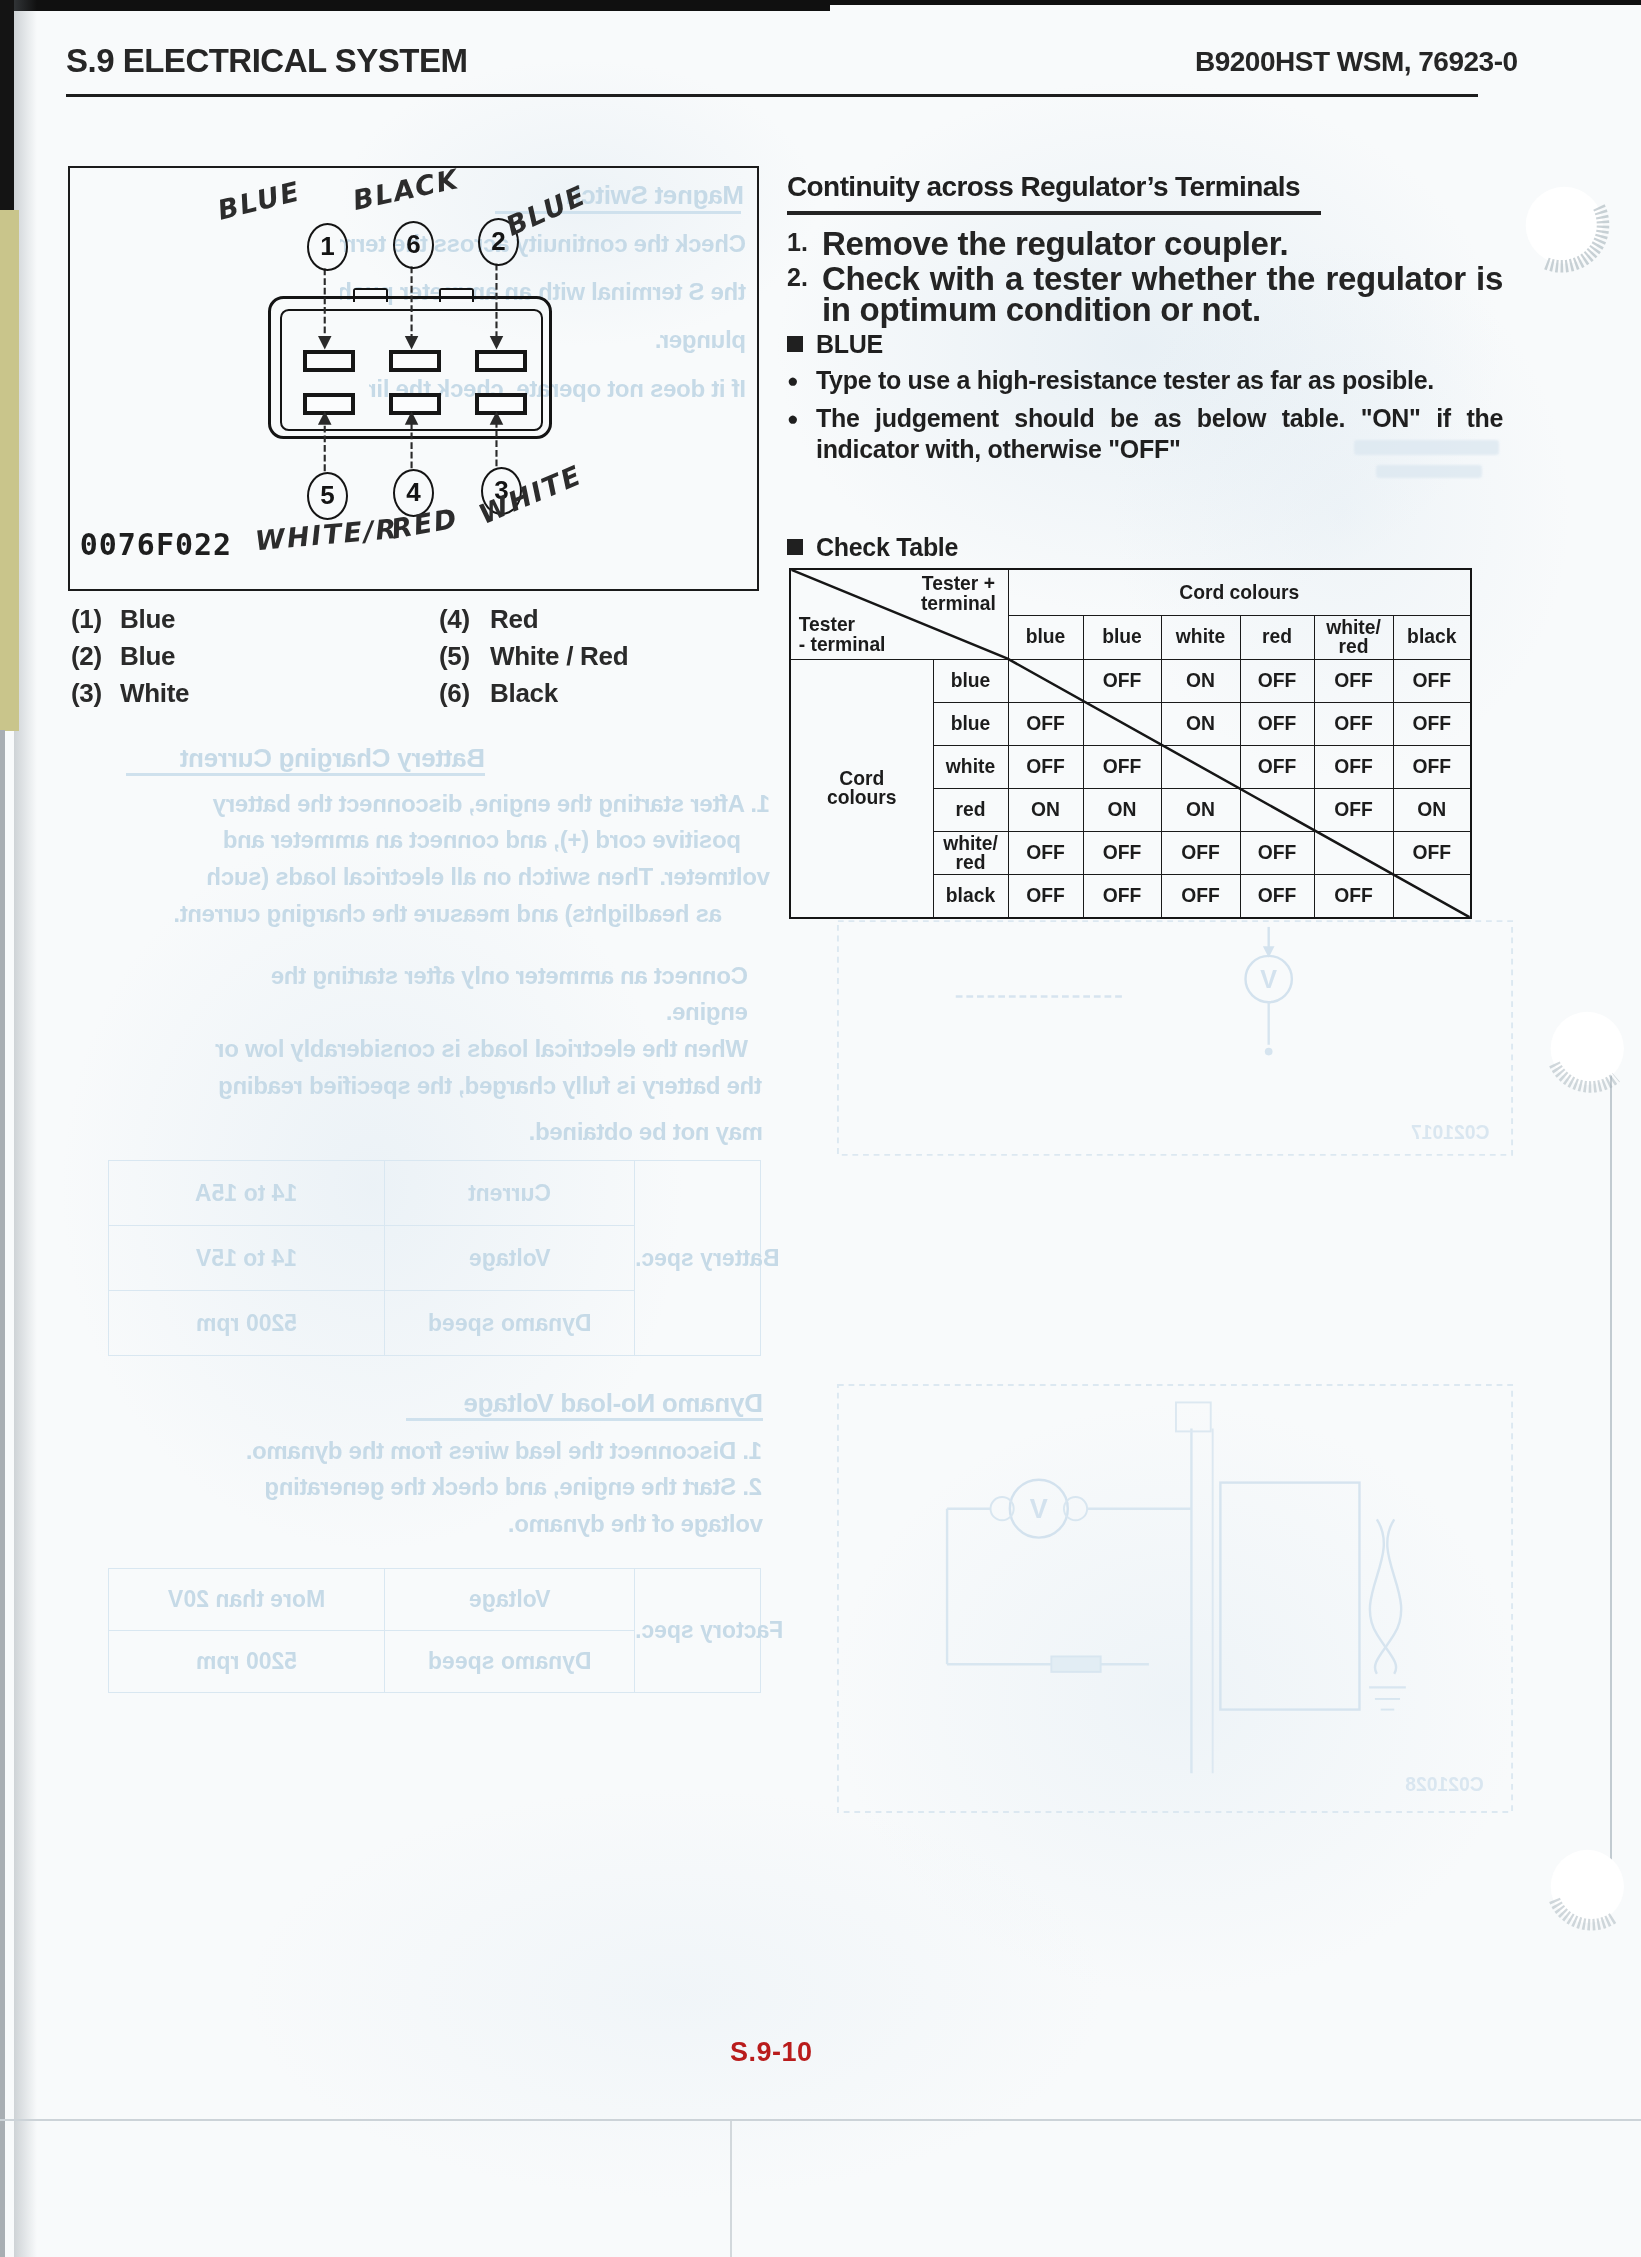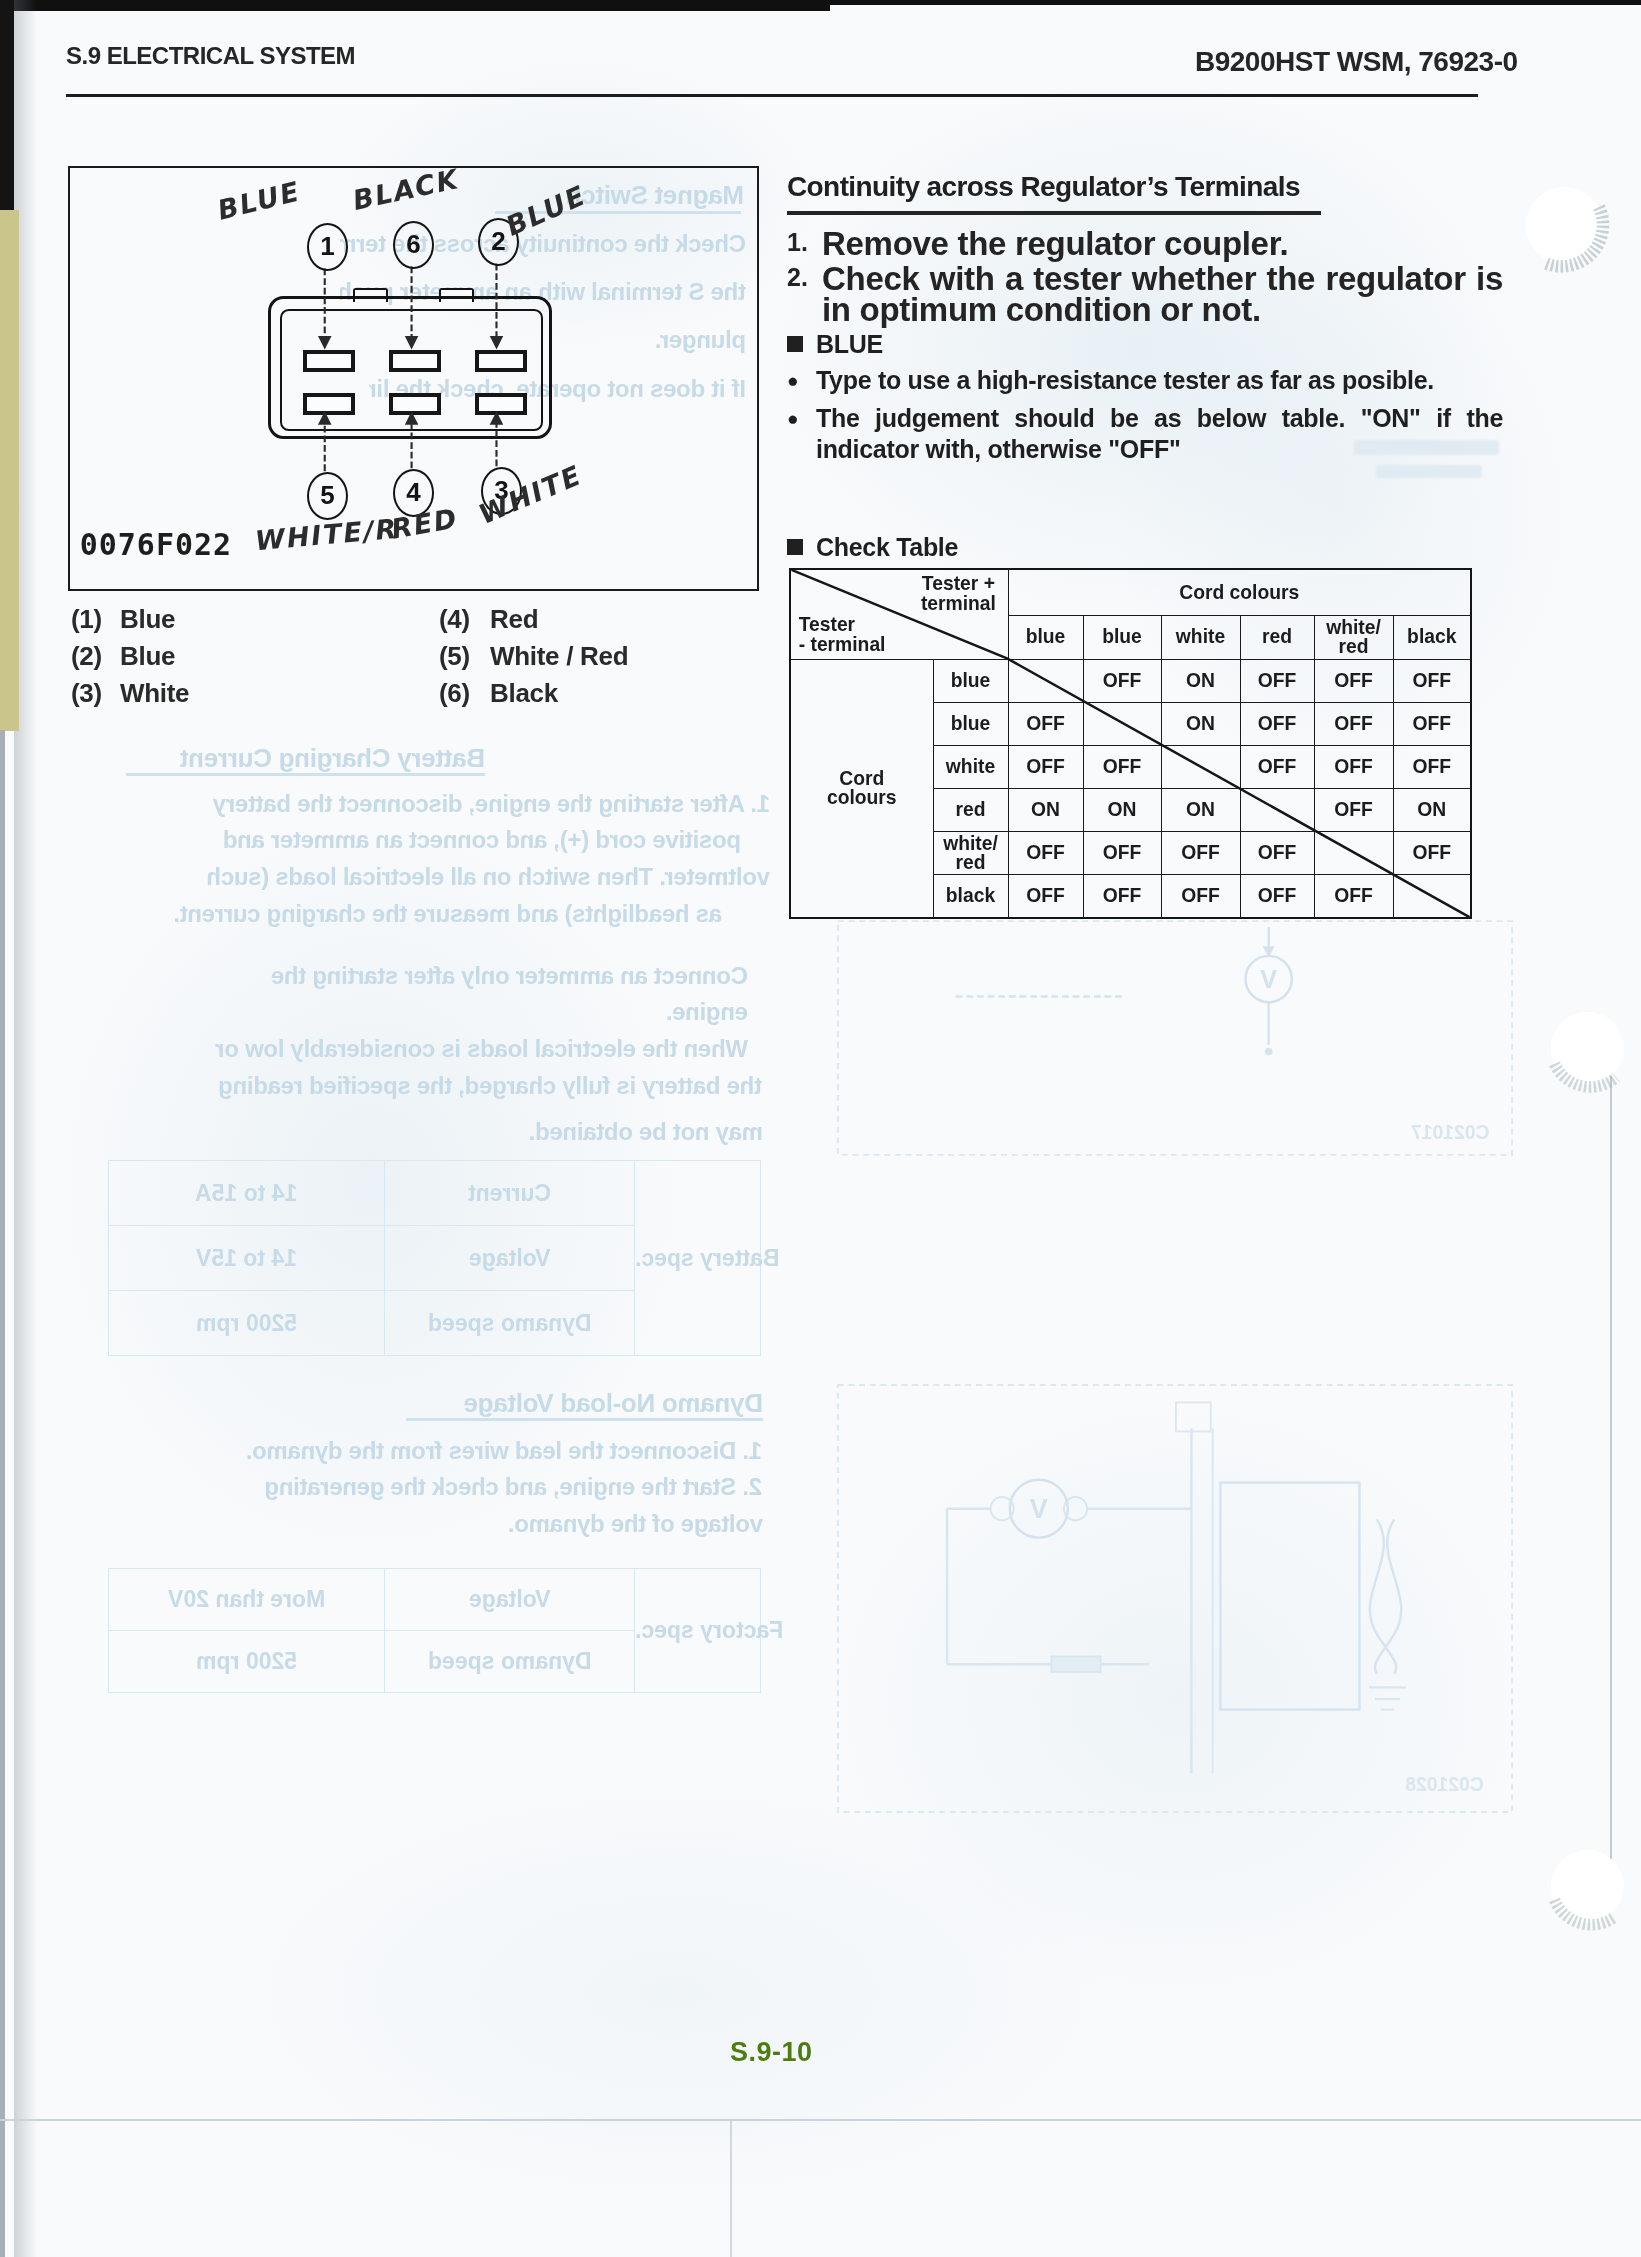--- a/index.html
+++ b/index.html
@@ -56,21 +56,21 @@
   .ghost, .ghost-td span{color:#c6dae7;}
   .ghost{font-weight:700;transform:scaleX(-1);filter:blur(0.6px);white-space:nowrap;overflow:hidden;}
   .ghost-head{font-size:26px;letter-spacing:-0.3px;}
   .ghost-line{font-size:24px;letter-spacing:-0.3px;}
   .ghost-rule{background:#cfe1ed;filter:blur(0.5px);}
   table.ghost-tbl{border-collapse:collapse;table-layout:fixed;}
   table.ghost-tbl td{border:1.9px solid #d9e7f1;text-align:center;vertical-align:middle;padding:0;}
   .ghost-td span{display:inline-block;transform:scaleX(-1);font-size:23px;font-weight:700;filter:blur(0.6px);white-space:nowrap;}
   .smudge{background:#dbe7f0;opacity:.75;border-radius:2.9px;filter:blur(1px);}
 
-  .pagenum{font-size:27px;font-weight:700;color:#4d7c0f;letter-spacing:0.5px;}
+  .pagenum{font-size:27px;font-weight:700;color:#b91c1c;letter-spacing:0.5px;}
 </style>
 </head>
 <body>
 
 <div class="abs mottle" style="left:772px;top:77px;width:734px;height:541px;background:radial-gradient(ellipse at center,rgba(203,221,234,0.35),transparent 70%);"></div>
 <div class="abs mottle" style="left:58px;top:821px;width:628px;height:734px;background:radial-gradient(ellipse at center,rgba(206,223,236,0.30),transparent 70%);"></div>
 <div class="abs mottle" style="left:830px;top:1400px;width:695px;height:599px;background:radial-gradient(ellipse at center,rgba(208,225,237,0.26),transparent 70%);"></div>
 <div class="abs mottle" style="left:241px;top:1786px;width:869px;height:415px;background:radial-gradient(ellipse at center,rgba(210,226,238,0.20),transparent 70%);"></div>
 <div class="abs mottle" style="left:1110px;top:241px;width:463px;height:541px;background:radial-gradient(ellipse at center,rgba(205,222,235,0.22),transparent 70%);"></div>
 <div class="abs mottle" style="left:338px;top:58px;width:483px;height:290px;background:radial-gradient(ellipse at center,rgba(205,222,235,0.25),transparent 70%);"></div>
@@ -91,21 +91,21 @@
 </svg>
 <svg class="punch" style="left:1541px;top:1008px;" width="106" height="106" viewBox="0 0 110 110">
   <circle cx="48" cy="42" r="38" fill="#ffffff"></circle>
   <path d="M 14 58 A 41 41 0 0 0 78 72" fill="none" stroke="#a4b1b9" stroke-width="12" stroke-dasharray="2.5 2.5" opacity="0.5"></path>
 </svg>
 <svg class="punch" style="left:1543px;top:1846px;" width="106" height="106" viewBox="0 0 110 110">
   <circle cx="46" cy="42" r="38" fill="#ffffff"></circle>
   <path d="M 12 56 A 41 41 0 0 0 74 74" fill="none" stroke="#a4b1b9" stroke-width="12" stroke-dasharray="2.5 2.5" opacity="0.5"></path>
 </svg>
 
-<div class="abs hdr" style="left:66px;top:42px;font-size:24px;text-align:center;">S.9  ELECTRICAL SYSTEM</div>
+<div class="abs hdr" style="left:66px;top:42px;font-size:33px;text-align:center;">S.9  ELECTRICAL SYSTEM</div>
 <div class="abs hdr" style="left:1195px;top:46px;font-size:28px;">B9200HST  WSM, 76923-0</div>
 <div class="abs hdr-rule" style="left:66px;top:94px;width:1412px;height:2.9px;"></div>
 
 <div class="abs figure-box" style="left:68px;top:166px;width:687px;height:421px;">
 
   <div class="abs ghost ghost-head" style="left:415px;top:11.6px;width:259px;">Magnet Switch</div>
   <div class="abs ghost-rule" style="left:425px;top:43px;width:246px;height:2.9px;"></div>
   <div class="abs ghost ghost-line" style="left:270px;top:62px;width:406px;">Check the continuity across the terminal and</div>
   <div class="abs ghost ghost-line" style="left:270px;top:110px;width:406px;">the S terminal with an ammeter pushing the</div>
   <div class="abs ghost ghost-line" style="left:270px;top:158px;width:406px;">plunger.</div>

